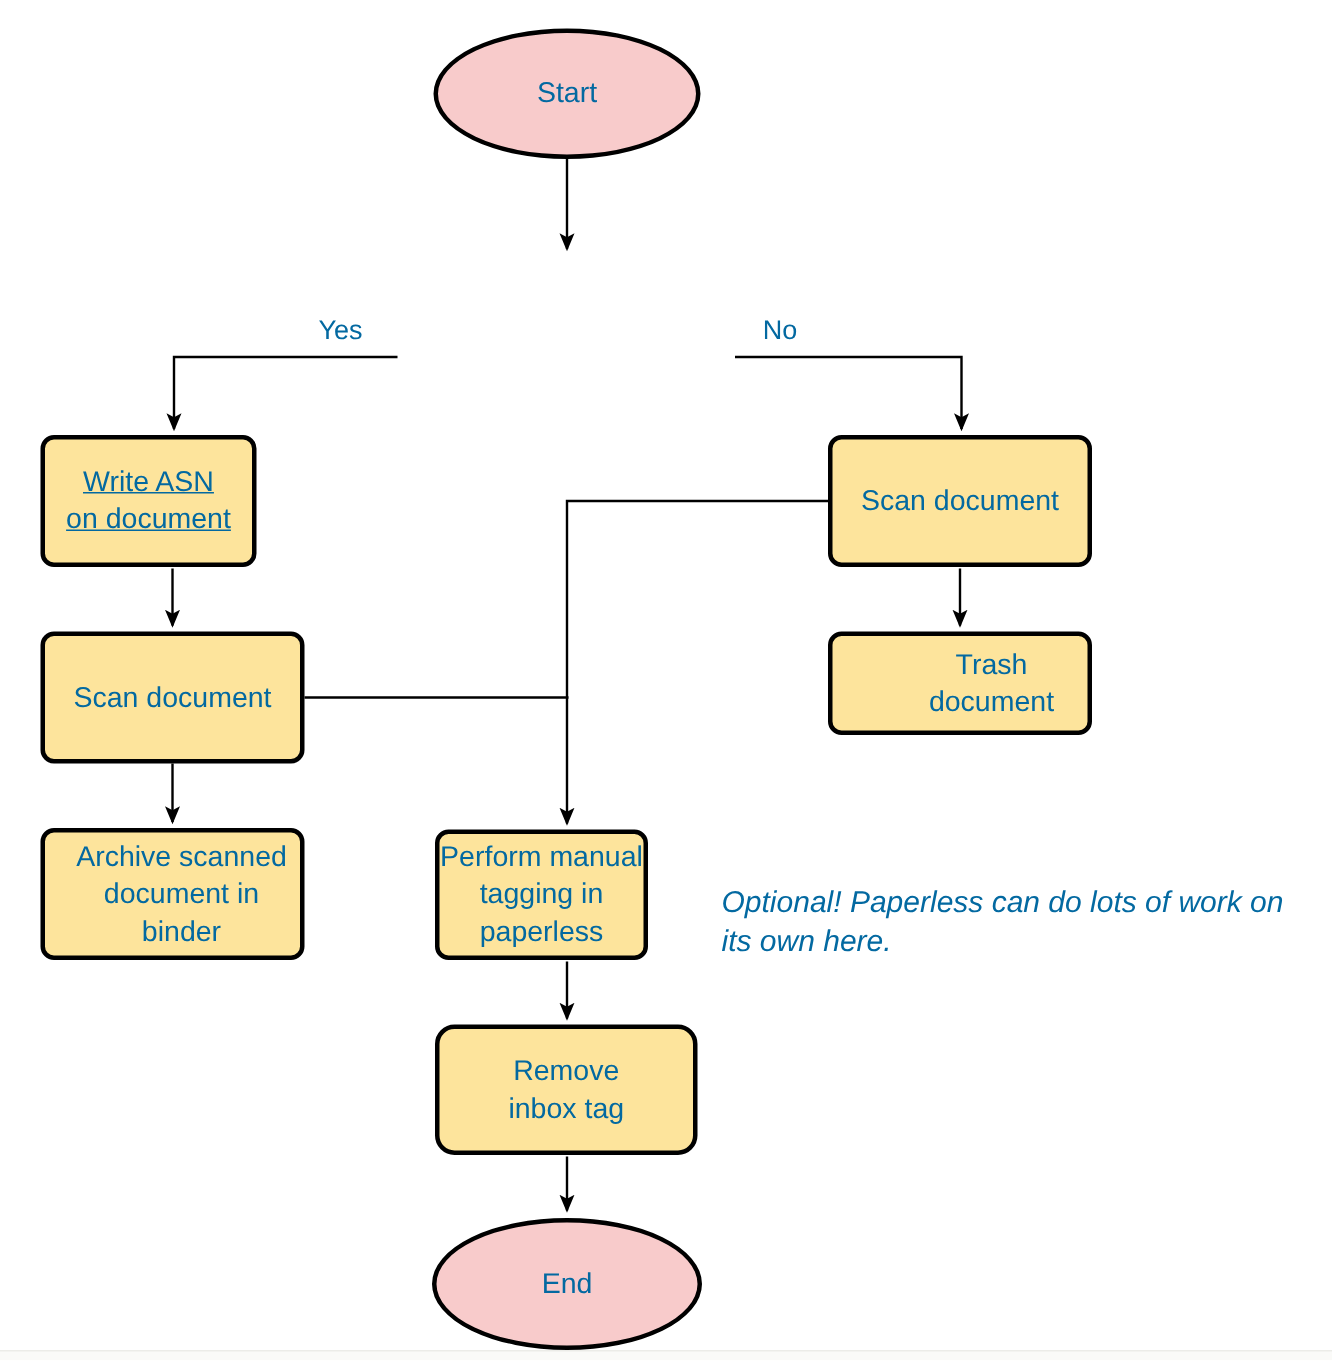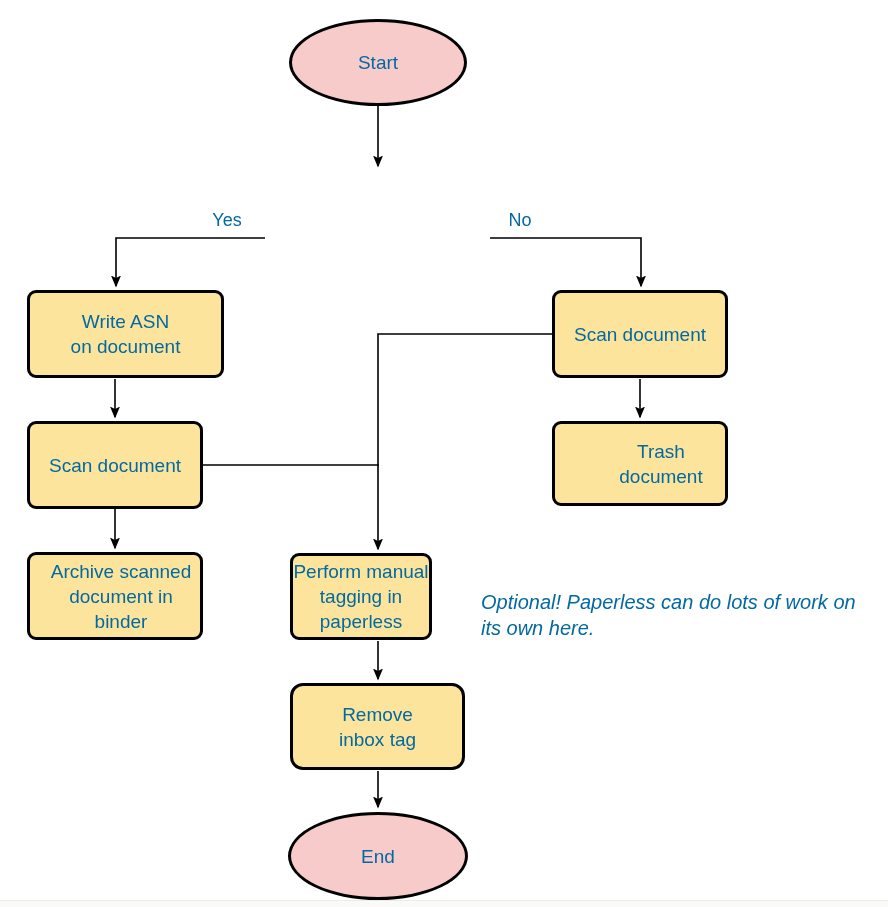--- a/index.html
+++ b/index.html
@@ -114,40 +114,40 @@
   </svg>
 
   <div class="node terminal" style="left:289px; top:19px; width:178px; height:87px;">
     <span class="node-label">Start</span>
   </div>
 
 
   <span class="edge-label" style="left:203px; top:210px;">Yes</span>
   <span class="edge-label" style="left:496px; top:210px;">No</span>
 
-  <div class="node process" style="left:27px; top:290px; width:197px; height:88px;">
+  <div class="node process" style="left:27px; top:290px; width:144px; height:88px;text-decoration:underline;">
     <span class="node-label">Write ASN
 on document</span>
   </div>
 
   <div class="node process" style="left:27px; top:421px; width:176px; height:88px;">
     <span class="node-label">Scan document</span>
   </div>
 
   <div class="node process" style="left:27px; top:552px; width:176px; height:88px;padding-left:12px;">
     <span class="node-label">Archive scanned
 document in
 binder</span>
   </div>
 
   <div class="node process" style="left:552px; top:290px; width:176px; height:88px;">
     <span class="node-label">Scan document</span>
   </div>
 
-  <div class="node process" style="left:552px; top:421px; width:176px; height:85px;padding-left:42px;">
+  <div class="node process" style="left:552px; top:421px; width:176px; height:69px;padding-left:42px;">
     <span class="node-label">Trash document</span>
   </div>
 
   <div class="node process" style="left:290px; top:553px; width:142px; height:87px;">
     <span class="node-label">Perform manual
 tagging in
 paperless</span>
   </div>
 
   <div class="annotation">Optional! Paperless can do lots of work on

